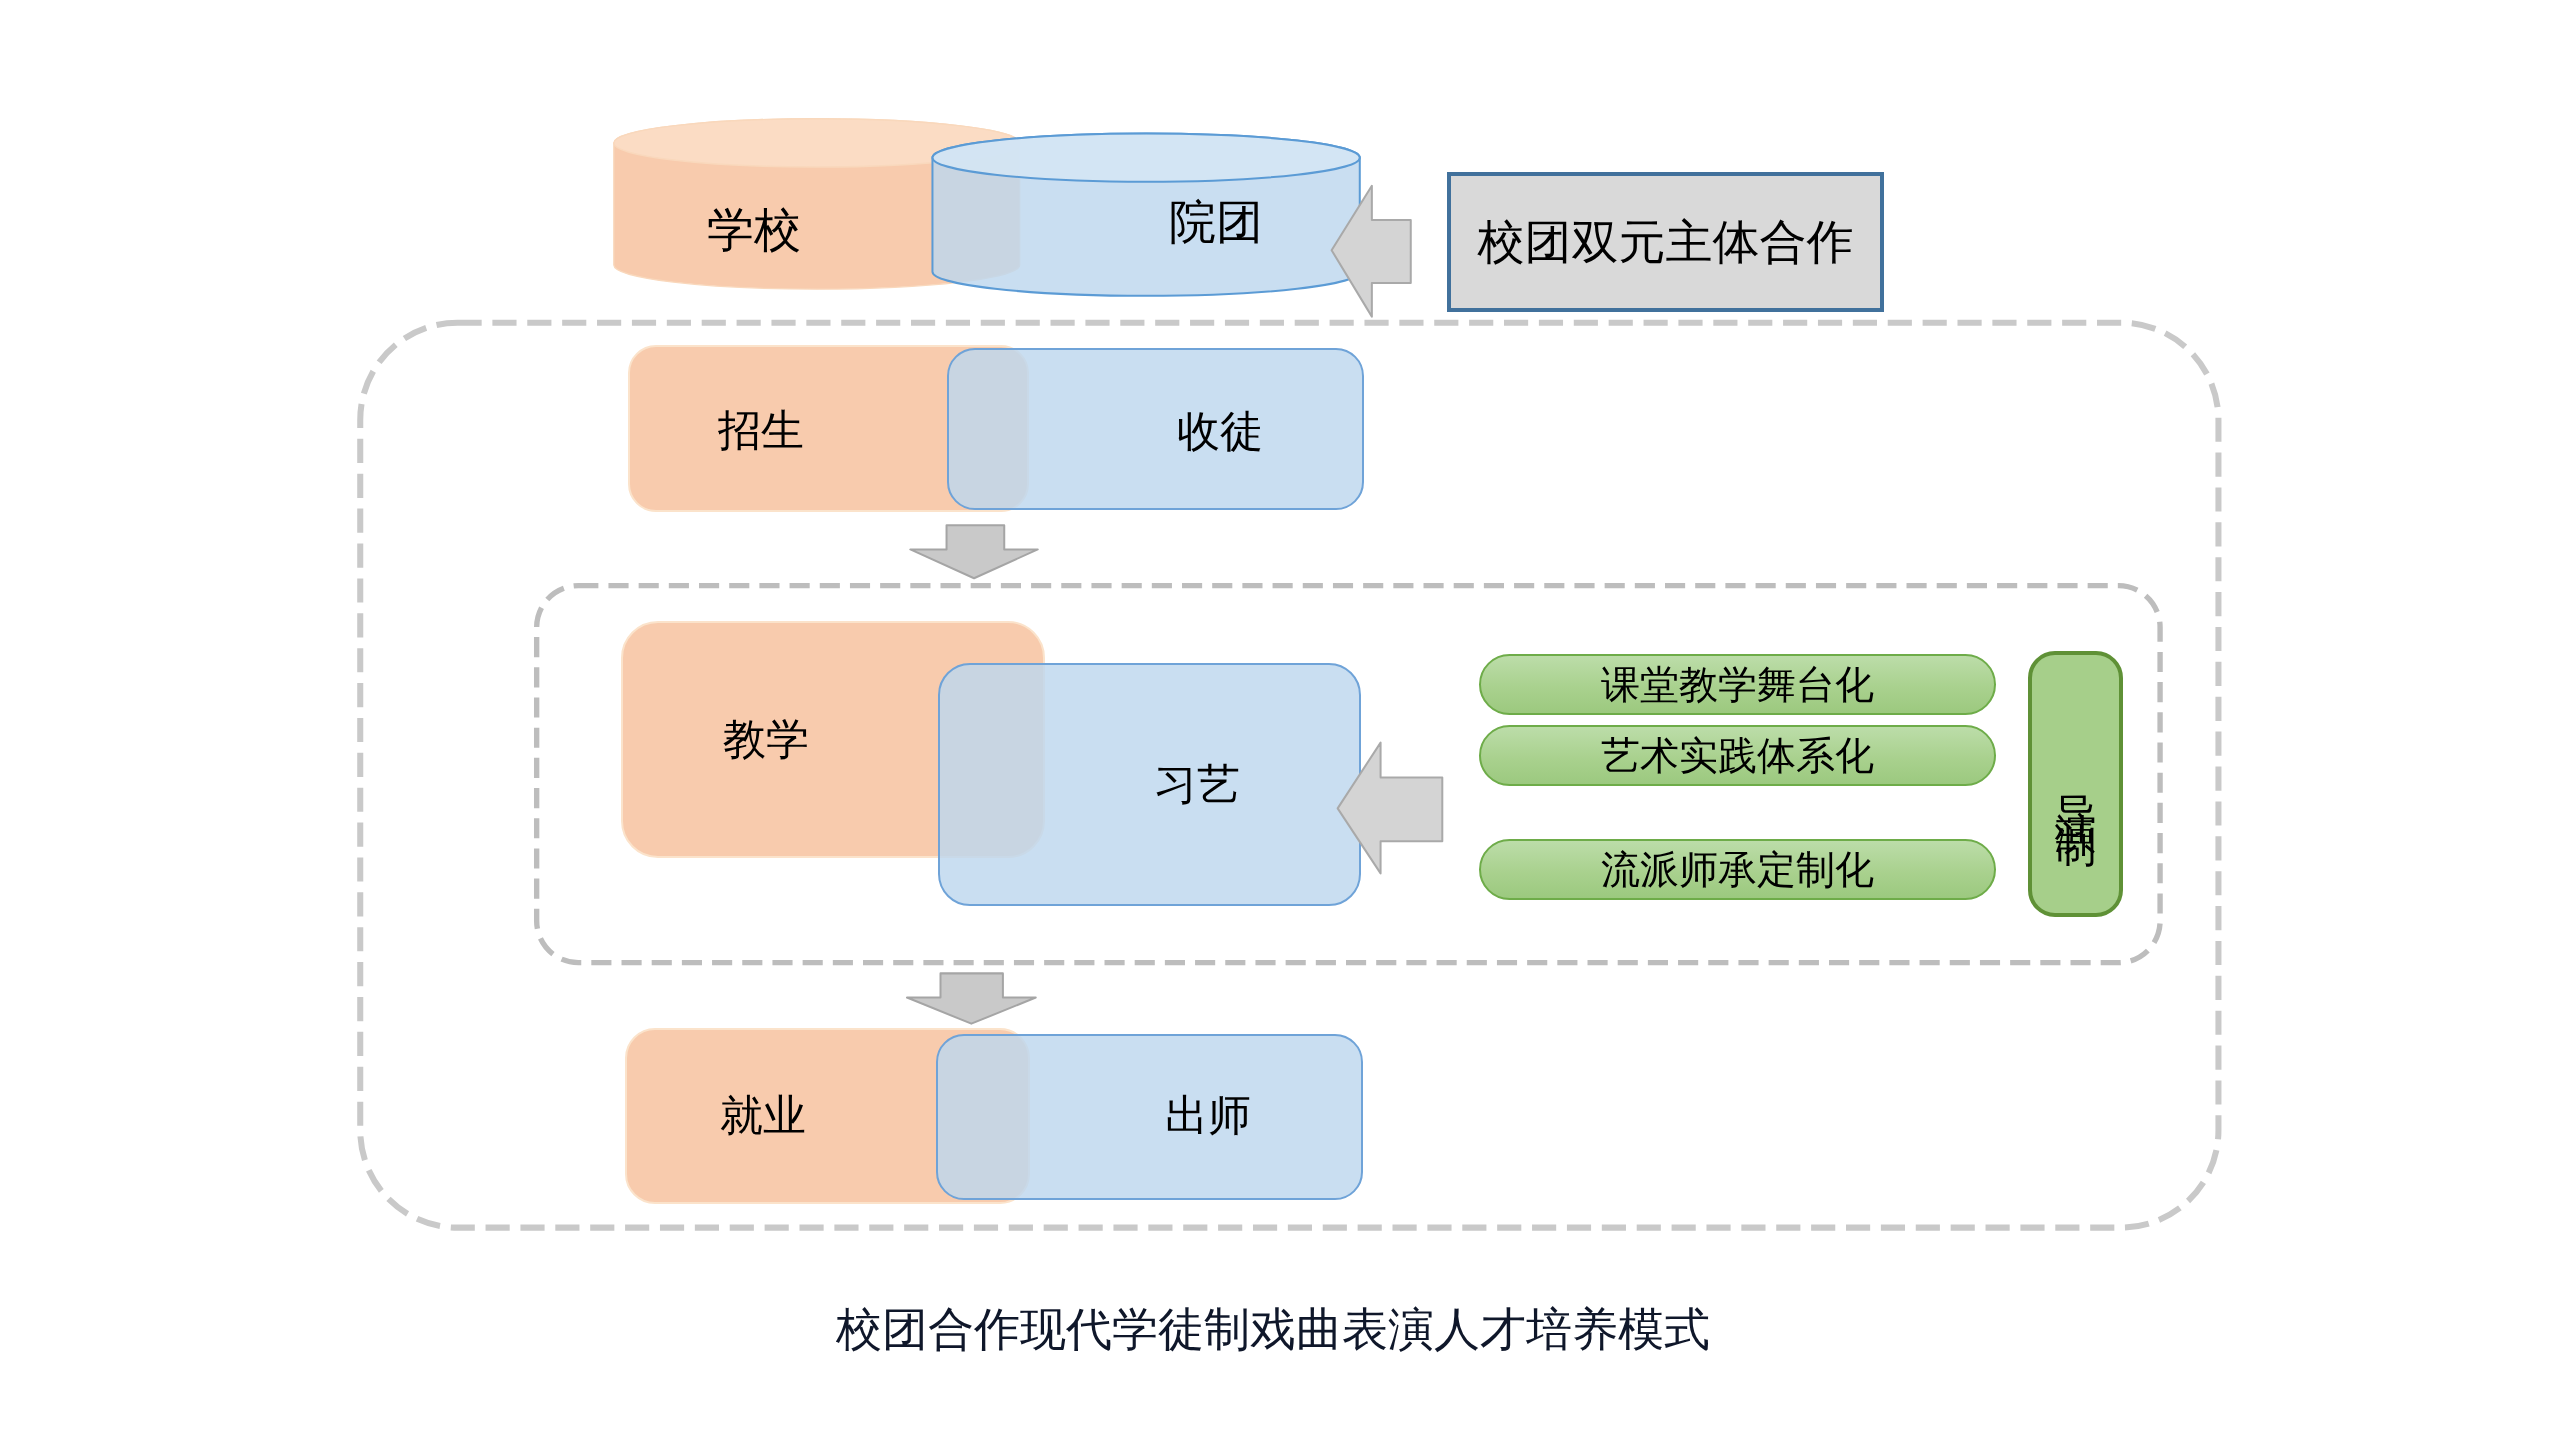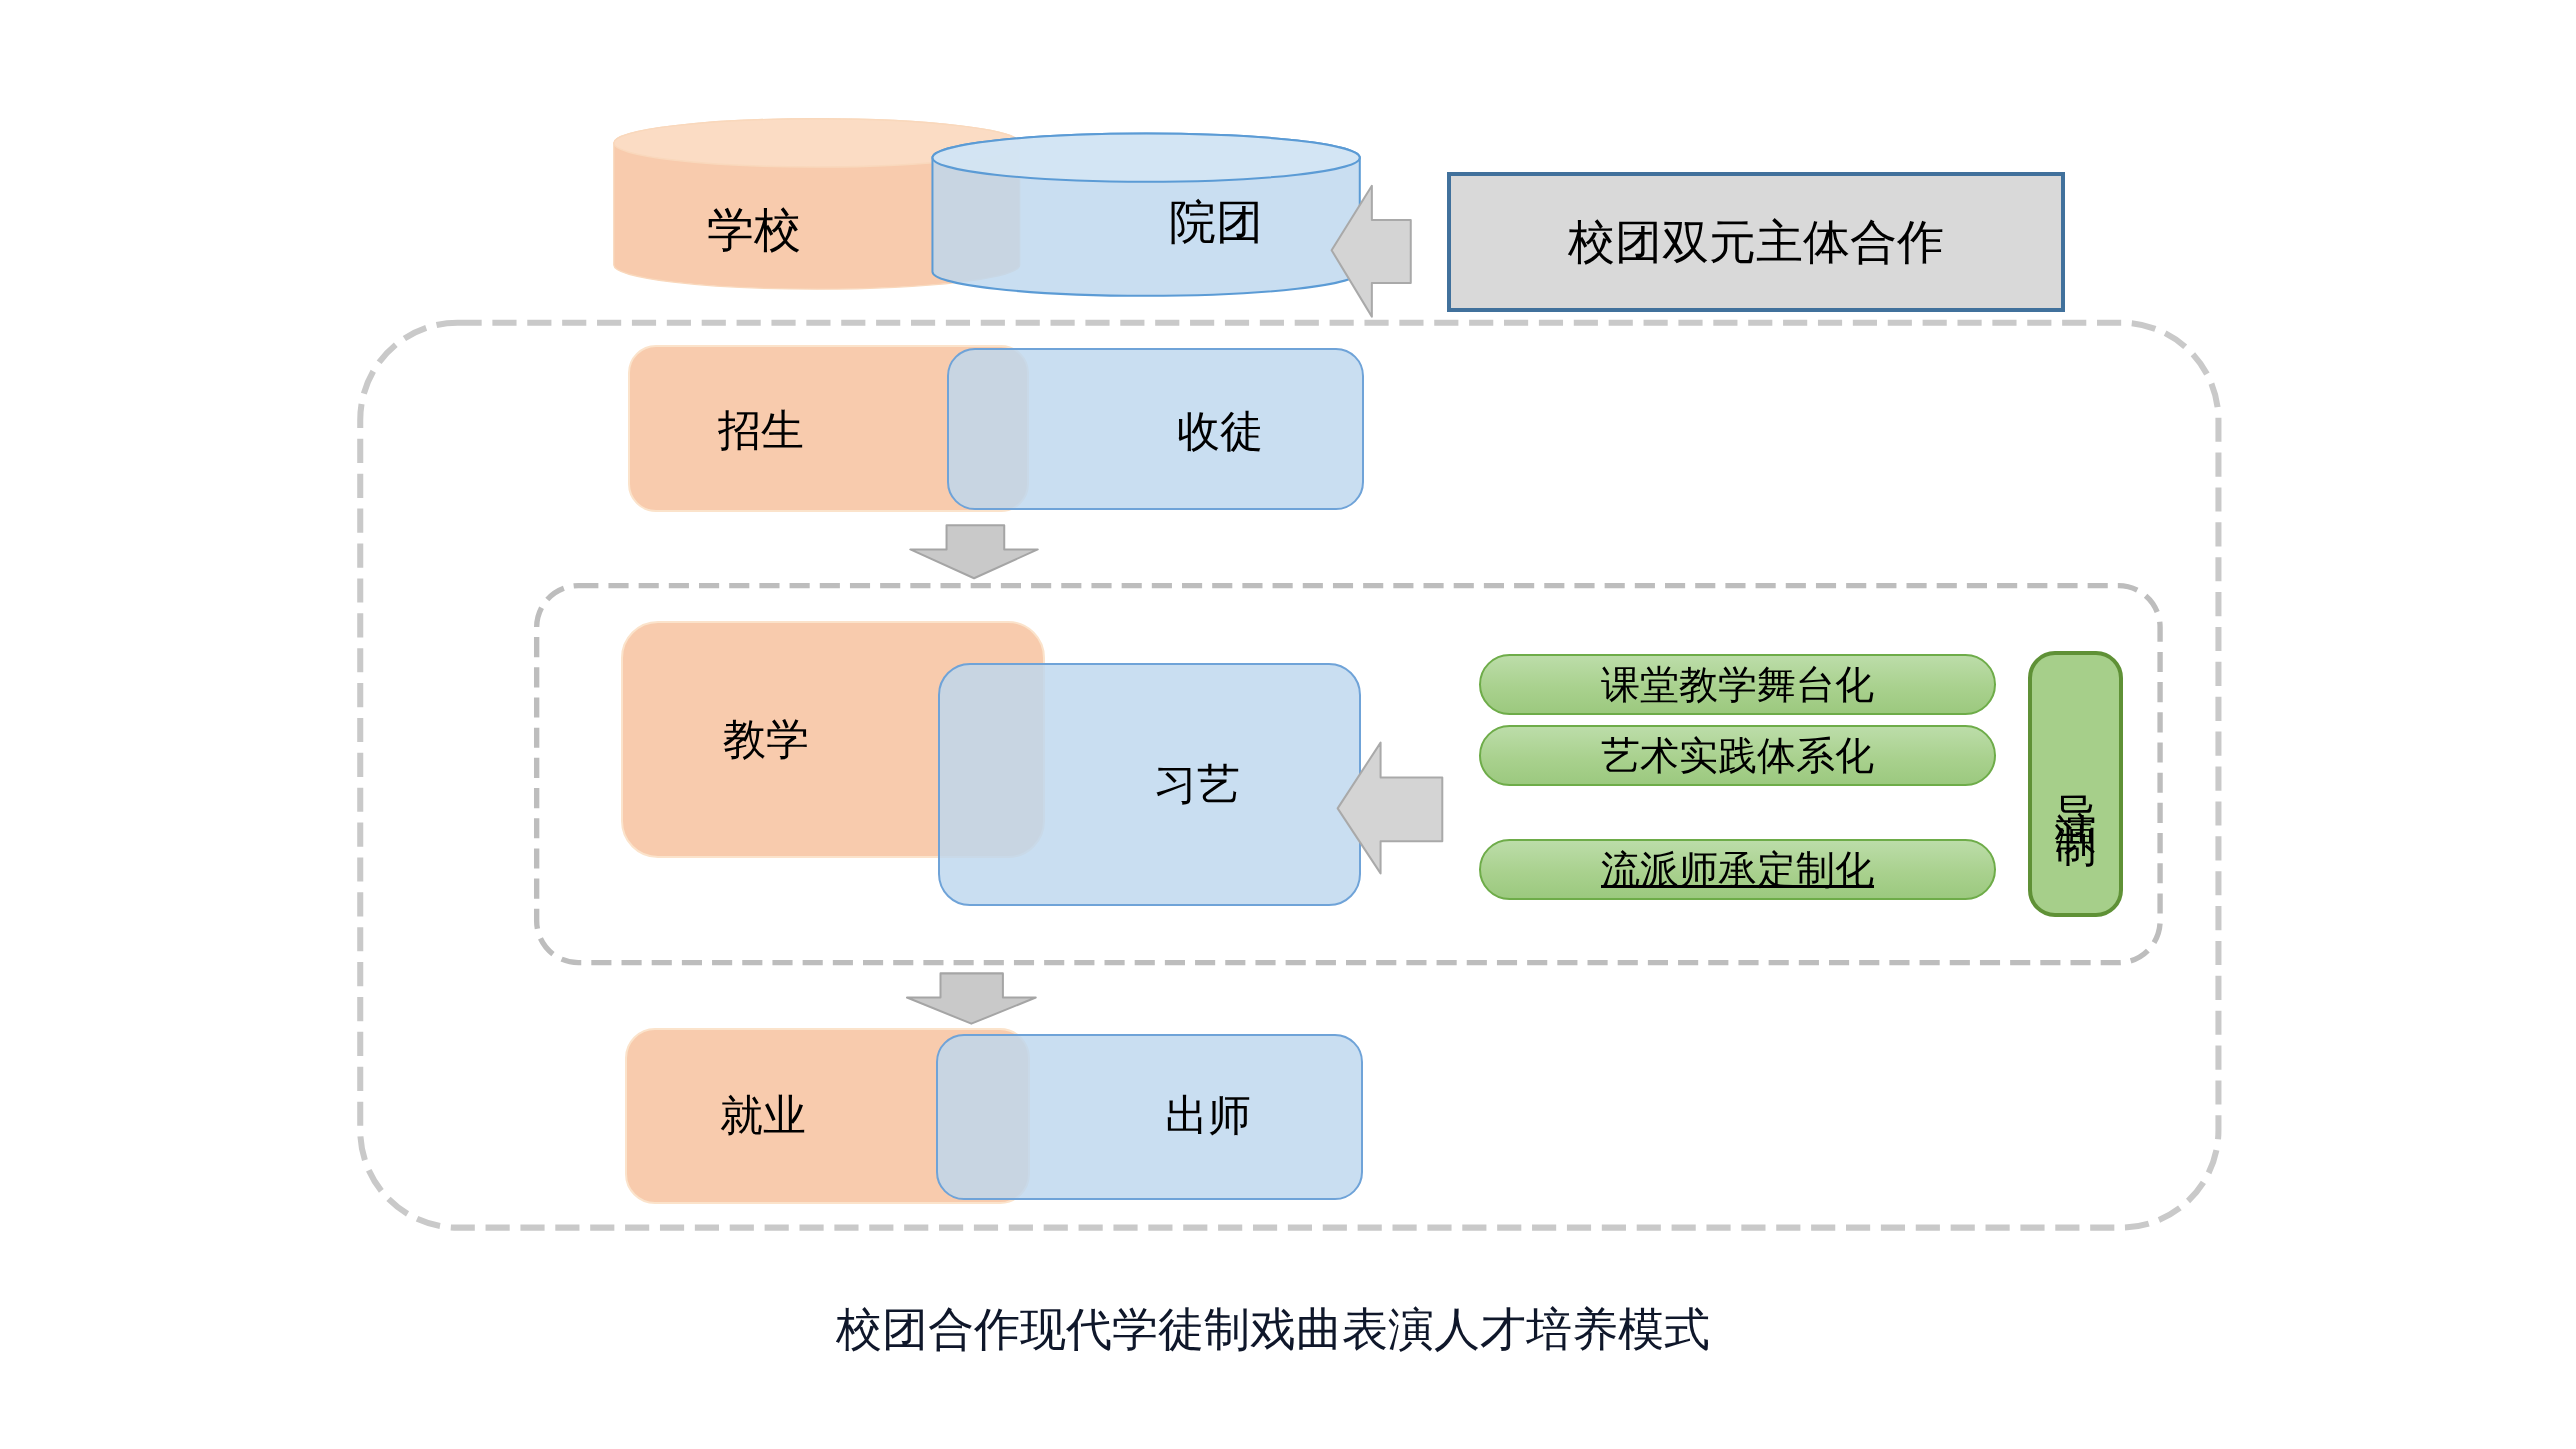--- a/index.html
+++ b/index.html
@@ -49,31 +49,31 @@
 
   <div class="box orange-box" style="left:628px; top:345px; width:401px; height:167px; border-radius:28px;"></div>
   <div class="box blue-box" style="left:947px; top:348px; width:417px; height:162px; border-radius:28px;"></div>
 
   <div class="box orange-box" style="left:621px; top:621px; width:424px; height:237px; border-radius:37px;"></div>
   <div class="box blue-box" style="left:938px; top:663px; width:423px; height:243px; border-radius:32px;"></div>
 
   <div class="box orange-box" style="left:625px; top:1028px; width:405px; height:176px; border-radius:30px;"></div>
   <div class="box blue-box" style="left:936px; top:1034px; width:427px; height:166px; border-radius:28px;"></div>
 
-  <div class="box gray-box" style="left:1447px; top:172px; width:618px; height:140px;">
+  <div class="box gray-box" style="left:1447px; top:172px; width:437px; height:140px;">
     <span class="coop-text">校团双元主体合作</span>
   </div>
 
   <div class="pill" style="top:654px;">
     <span>课堂教学舞台化</span>
   </div>
   <div class="pill" style="top:725px;">
     <span>艺术实践体系化</span>
   </div>
-  <div class="pill" style="top:839px;text-decoration:underline;">
+  <div class="pill" style="top:839px;">
     <span>流派师承定制化</span>
   </div>
 
   <div class="director">
     <span class="director-text">导演制</span>
   </div>
 
   <svg class="layer" viewBox="0 0 3840 2160">
     <polygon points="1985,373 2045,277 2045,328 2103,328 2103,422 2045,422 2045,472" fill="#D4D4D4" stroke="#A9A9A9" stroke-width="3" stroke-linejoin="round"></polygon>
     <polygon points="1994,1205 2058,1107 2058,1159 2150,1159 2150,1254 2058,1254 2058,1302" fill="#D4D4D4" stroke="#A9A9A9" stroke-width="3" stroke-linejoin="round"></polygon>

